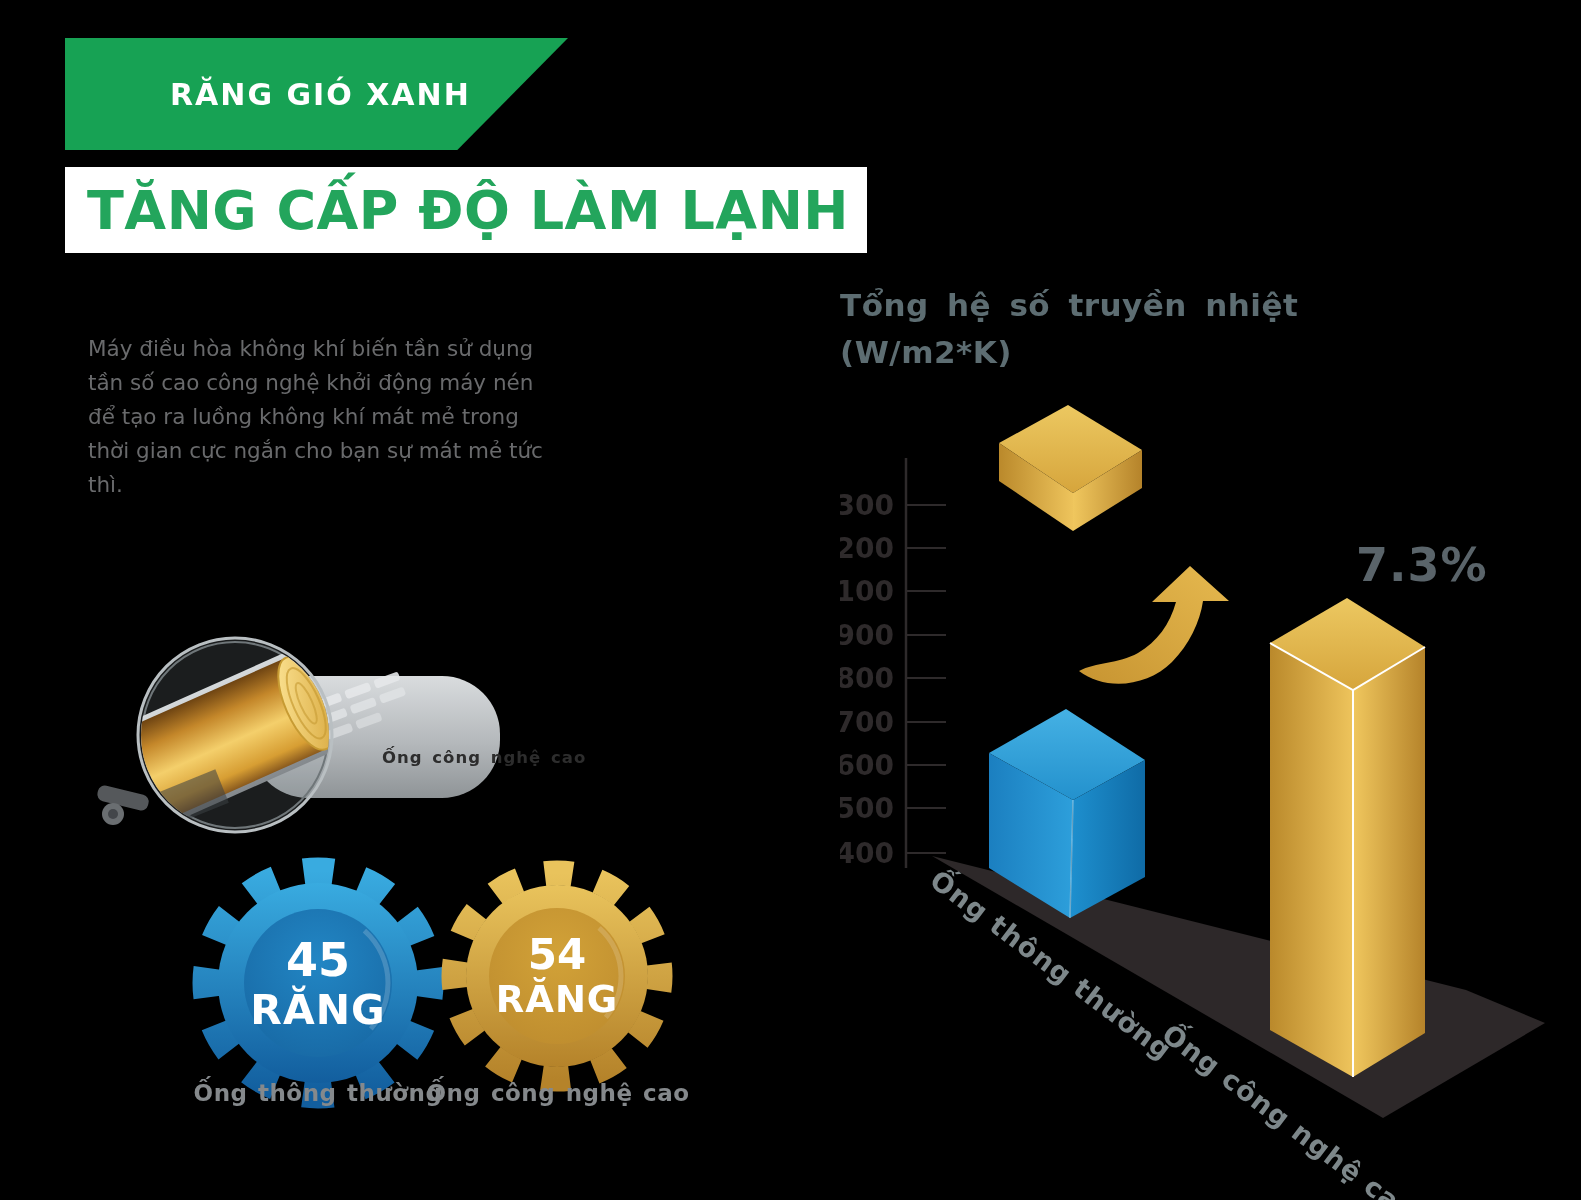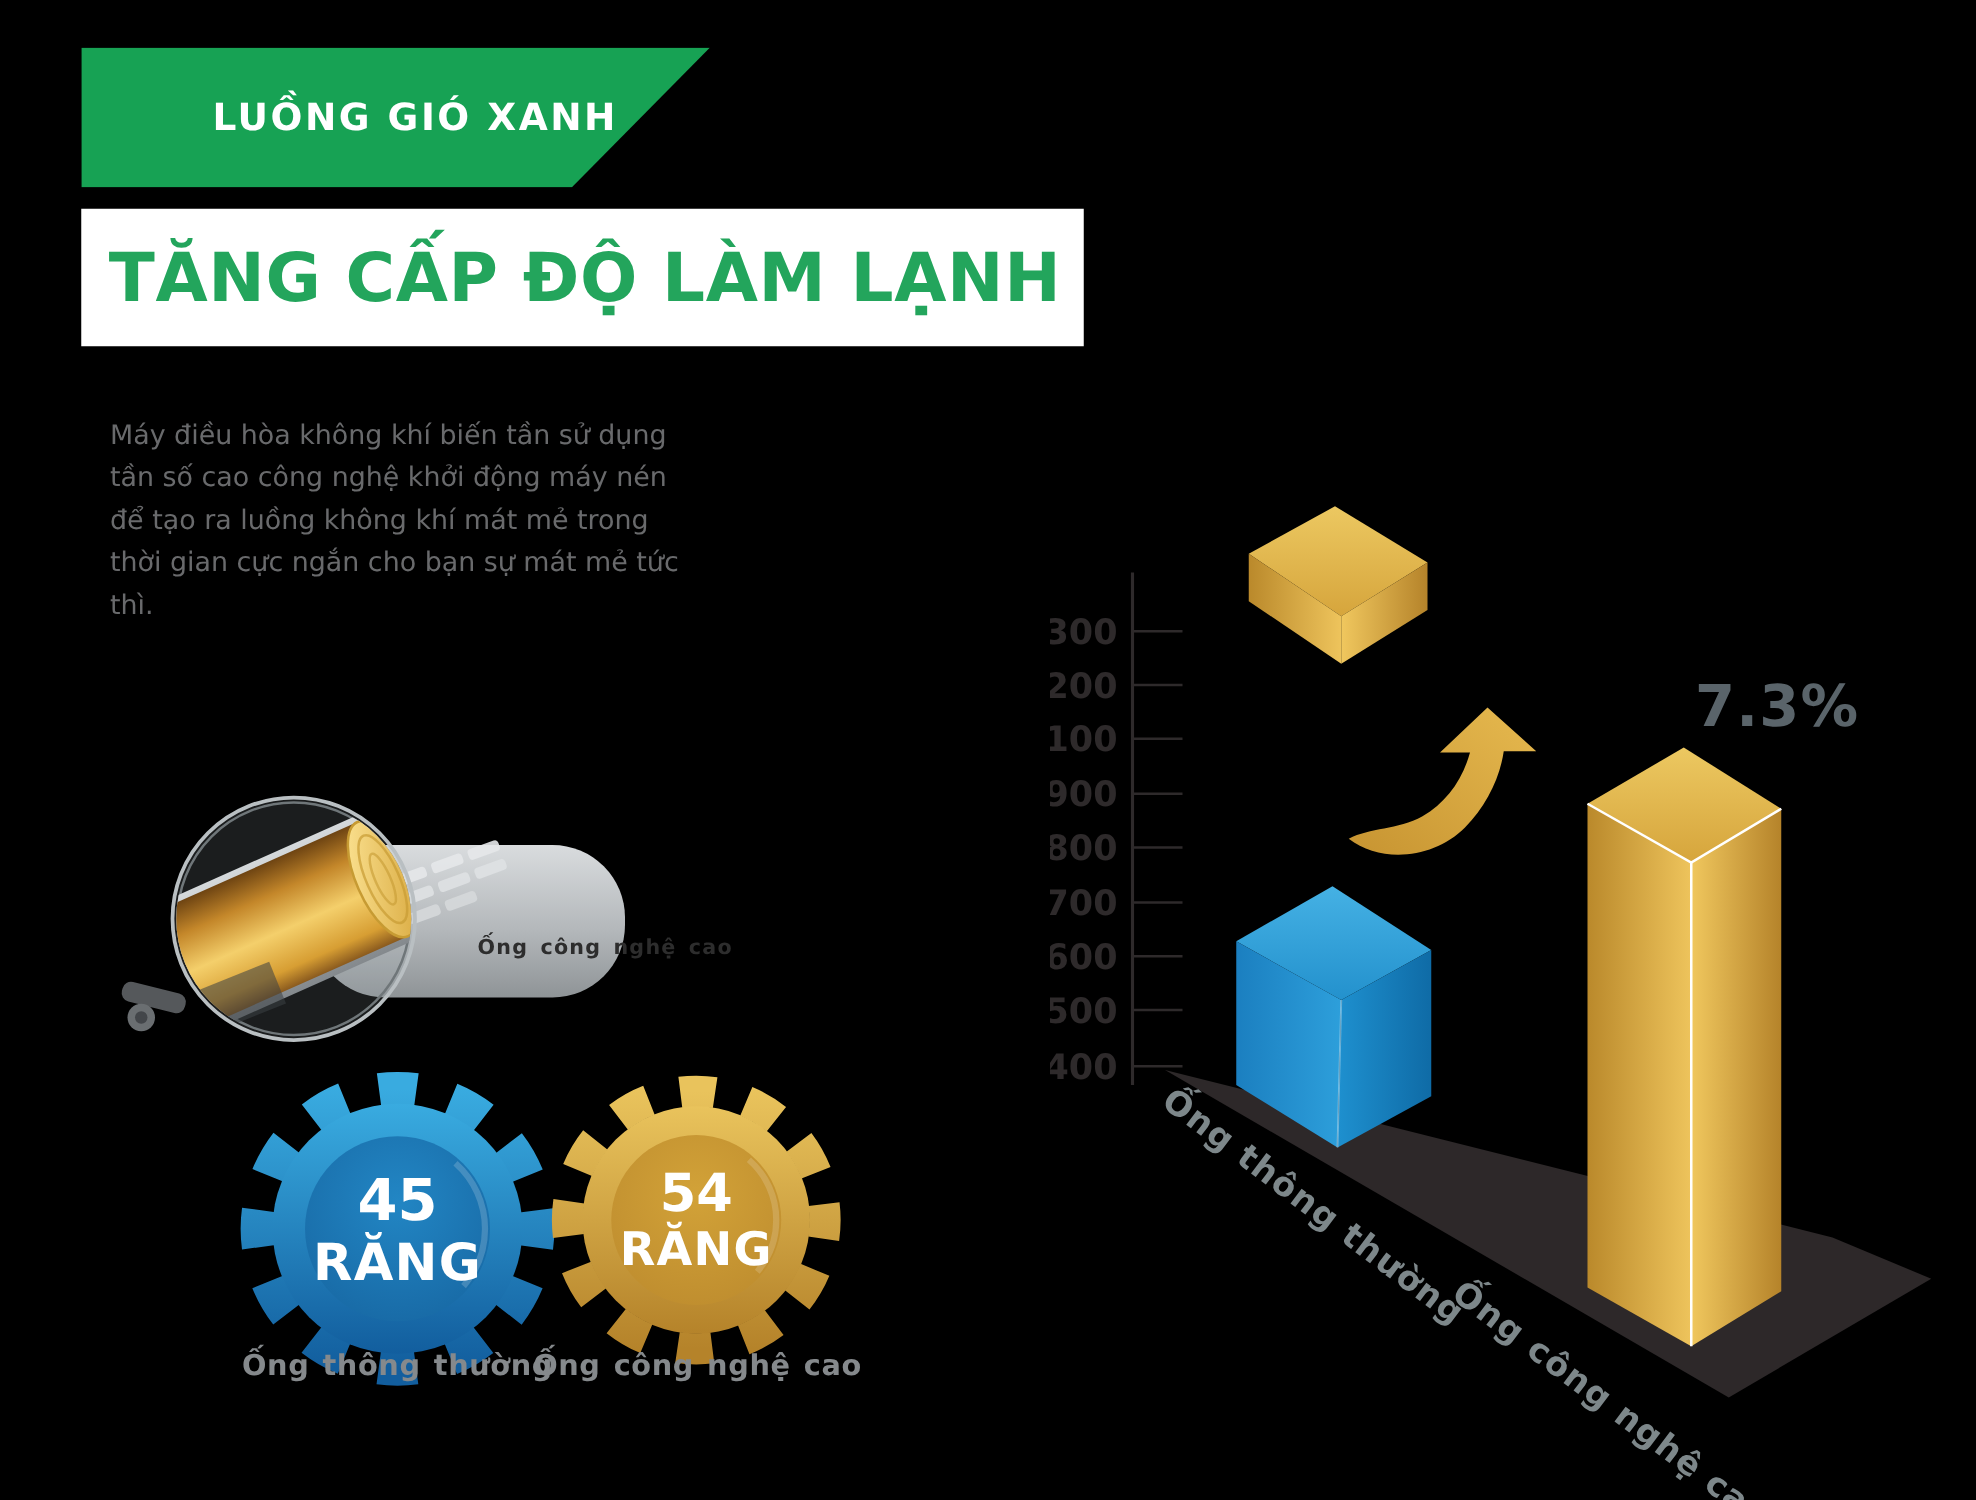--- a/index.html
+++ b/index.html
@@ -6,21 +6,21 @@
   #stage{position:relative;width:1581px;height:1200px;background:#000;overflow:hidden;
          font-family:"DejaVu Sans", sans-serif;}
 
   
   .banner{position:absolute;left:65px;top:38px;width:503px;height:112px;background:#17a254;
           clip-path:polygon(0 0,100% 0,78% 100%,0 100%);
           display:flex;align-items:center;}
   .banner-label{color:#fff;font-weight:bold;font-size:30px;letter-spacing:2px;padding-left:105px;}
 
   
-  .heading-box{position:absolute;left:65px;top:167px;width:802px;height:110px;background:#fff;
+  .heading-box{position:absolute;left:65px;top:167px;width:802px;height:86px;background:#fff;
                display:flex;align-items:center;}
   .heading-title{color:#23a55c;font-weight:bold;font-size:54px;letter-spacing:.5px;padding-left:22px;white-space:nowrap;}
 
   
   .para{position:absolute;left:88px;width:478px;color:#696a6c;font-size:21.5px;line-height:1.58;
         font-weight:500;margin-top:40px;}
   .para.p1{top:292px;}
   .para.p2{top:478px;}
 
   
@@ -48,21 +48,21 @@
   .tick-line{stroke:#2e2a2b;stroke-width:2;}
   .cat{fill:#7d878a;font-size:27px;font-weight:bold;letter-spacing:1px;font-family:"DejaVu Sans",sans-serif;}
   .annot{fill:#5a646a;font-size:46px;font-weight:bold;letter-spacing:1px;font-family:"DejaVu Sans",sans-serif;}
 </style>
 </head>
 <body>
 
 <div id="stage">
 
   <div class="banner">
-    <span class="banner-label">LUỒNG GIÓ XANH</span>
+    <span class="banner-label">RĂNG GIÓ XANH</span>
   </div>
 
   <div class="heading-box">
     <span class="heading-title">TĂNG CẤP ĐỘ LÀM LẠNH</span>
   </div>
 
   <div class="para p1">Máy điều hòa không khí biến tần sử dụng tần số cao công nghệ khởi động máy nén để tạo ra luồng không khí mát mẻ trong thời gian cực ngắn cho bạn sự mát mẻ tức thì.</div>
 
   <svg class="tube-svg" width="470" height="240" viewBox="0 0 470 240">
     <defs>
@@ -162,20 +162,24 @@
       <circle cx="377" cy="138" r="91" fill="url(#gG)"></circle>
       <circle cx="377" cy="138" r="68" fill="url(#gGd)"></circle>
       <circle cx="377" cy="138" r="64" fill="none" stroke="rgba(255,255,255,0.16)" stroke-width="5" stroke-dasharray="100 302" stroke-dashoffset="55"></circle>
       <text class="gear-num gold" x="377" y="131">54</text>
       <text class="gear-unit gold" x="377" y="174">RĂNG</text>
     </g>
   </svg>
   <div class="gear-caption left">Ống thông thường</div>
   <div class="gear-caption right">Ống công nghệ cao</div>
 
+  <div class="chart-title">
+    <div>Tổng hệ số truyền nhiệt</div>
+    <div>(W/m2*K)</div>
+  </div>
 
   <svg class="chart-svg" width="741" height="820" viewBox="840 380 741 820">
     <defs>
       <linearGradient id="cubeTop" x1="0" y1="0" x2="0" y2="1">
         <stop offset="0" stop-color="#ecc861"></stop>
           <stop offset="1" stop-color="#d6a53c"></stop>
       </linearGradient>
       <linearGradient id="goldL" x1="0" y1="0" x2="1" y2="0">
         <stop offset="0" stop-color="#ba892b"></stop>
           <stop offset="1" stop-color="#eec45c"></stop>

